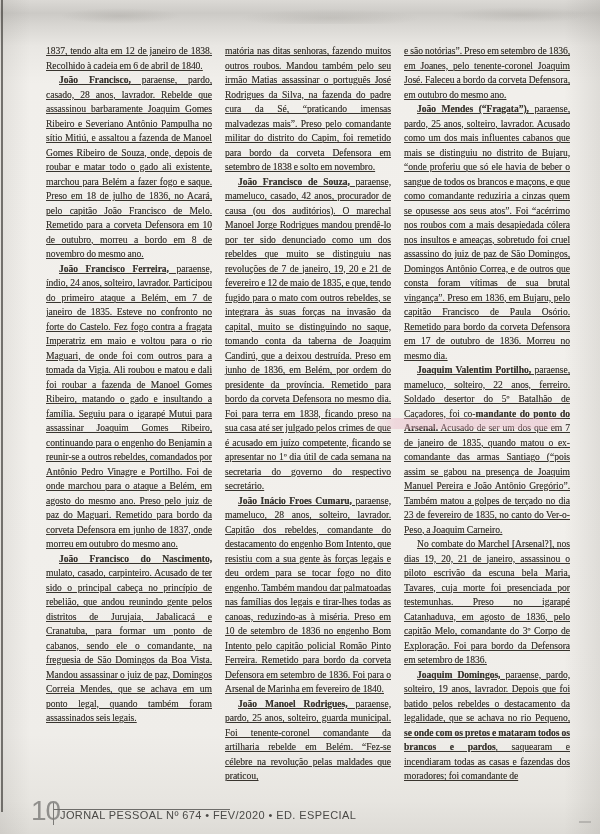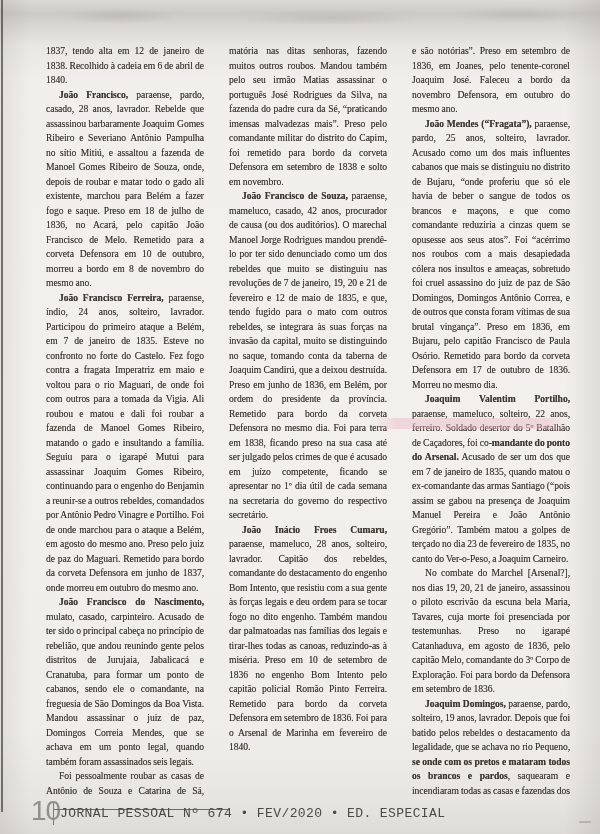--- a/index.html
+++ b/index.html
@@ -13,22 +13,23 @@
     background:
       linear-gradient(90deg, rgba(90,86,80,0.10) 0%, rgba(0,0,0,0) 5%, rgba(0,0,0,0) 94%, rgba(110,106,100,0.14) 100%),
       linear-gradient(180deg,#dbd9d5 0%,#cccac6 1.6%,#d8d6d2 3%,#e9e7e3 5.5%,#f1efeb 10%,#f2f0ec 55%,#efede9 88%,#e7e5e0 96%,#dddbd6 100%);
   }
   .left-edge{
     position:absolute;left:1px;top:0;width:2px;height:812px;
     background:#4d4b47;opacity:.75;
   }
   .columns{
     position:absolute;left:46px;top:44px;width:524px;height:752px;
-    display:flex;gap:25px;overflow:hidden;
+    display:flex;gap:13px;overflow:hidden;
     color:#38342e;
+    text-decoration:underline;
   }
   .col{
     flex:1;min-width:0;
     text-align:justify;
     font-size:9.6px;line-height:14.5px;
     letter-spacing:-0.05px;word-spacing:-0.3px;
     text-shadow:0 0 .4px rgba(56,52,46,.55);
   }
   .para{margin:0;}
   .para.indent{text-indent:13px;}
@@ -41,22 +42,22 @@
   .footer{position:absolute;left:0;bottom:6px;width:100%;height:32px;}
   .page-num{
     position:absolute;left:31px;bottom:1px;
     font-family:"Liberation Sans", sans-serif;
     font-size:28px;font-weight:400;color:#908f8c;letter-spacing:-1px;
   }
   .tick{position:absolute;left:53px;bottom:3px;width:1px;height:22px;background:#7b7a77;}
   .rule{position:absolute;left:54px;bottom:18px;width:176px;height:1px;background:#6d6c69;}
   .jline{
     position:absolute;left:60px;bottom:7px;
-    font-family:Liberation Mono, monospace;
-    font-size:13px;letter-spacing:0.4px;color:#4a4946;white-space:nowrap;
+    font-family:Liberation Sans, sans-serif;
+    font-size:11px;letter-spacing:0.4px;color:#4a4946;white-space:nowrap;
   }
   .artifact{position:absolute;right:9px;bottom:11px;width:12px;height:2px;background:#b6b4b0;}
   .top-blotch{
     position:absolute;left:0;top:6px;width:100%;height:18px;
     background:
       radial-gradient(60px 8px at 120px 10px, rgba(120,116,110,.18), rgba(0,0,0,0)),
       radial-gradient(90px 9px at 330px 12px, rgba(120,116,110,.16), rgba(0,0,0,0)),
       radial-gradient(70px 8px at 520px 9px, rgba(120,116,110,.15), rgba(0,0,0,0));
     pointer-events:none;
   }
@@ -67,29 +68,29 @@
 <div class="page">
   <div class="top-blotch"></div>
   <div class="left-edge"></div>
 
   <div class="columns">
     <div class="col">
         <p class="para"><span>1837, tendo alta em 12 de janeiro de 1838. Recolhido à cadeia em 6 de abril de 1840.</span></p>
         <p class="para indent"><b>João Francisco,</b><span> paraense, pardo, casado, 28 anos, lavrador. Rebelde que assassinou barbaramente Joaquim Gomes Ribeiro e Severiano Antônio Pampulha no sítio Mitiú, e assaltou a fazenda de Manoel Gomes Ribeiro de Souza, onde, depois de roubar e matar todo o gado ali existente, marchou para Belém a fazer fogo e saque. Preso em 18 de julho de 1836, no Acará, pelo capitão João Francisco de Melo. Remetido para a corveta Defensora em 10 de outubro, morreu a bordo em 8 de novembro do mesmo ano.</span></p>
         <p class="para indent"><b>João Francisco Ferreira,</b><span> paraense, índio, 24 anos, solteiro, lavrador. Participou do primeiro ataque a Belém, em 7 de janeiro de 1835. Esteve no confronto no forte do Castelo. Fez fogo contra a fragata Imperatriz em maio e voltou para o rio Maguari, de onde foi com outros para a tomada da Vigia. Ali roubou e matou e dali foi roubar a fazenda de Manoel Gomes Ribeiro, matando o gado e insultando a família. Seguiu para o igarapé Mutui para assassinar Joaquim Gomes Ribeiro, continuando para o engenho do Benjamin a reunir-se a outros rebeldes, comandados por Antônio Pedro Vinagre e Portilho. Foi de onde marchou para o ataque a Belém, em agosto do mesmo ano. Preso pelo juiz de paz do Maguari. Remetido para bordo da corveta Defensora em junho de 1837, onde morreu em outubro do mesmo ano.</span></p>
         <p class="para indent"><b>João Francisco do Nascimento,</b><span> mulato, casado, carpinteiro. Acusado de ter sido o principal cabeça no princípio de rebelião, que andou reunindo gente pelos distritos de Jurujaia, Jabalicacá e Cranatuba, para formar um ponto de cabanos, sendo ele o comandante, na freguesia de São Domingos da Boa Vista. Mandou assassinar o juiz de paz, Domingos Correia Mendes, que se achava em um ponto legal, quando também foram assassinados seis legais.</span></p>
-        <p class="para indent"><span>Foi pessoalmente roubar as casas de Antônio de Souza e Catarina de Sá, mandando espancar com pal-</span></p>
       </div>
     <div class="col">
         <p class="para"><span>matória nas ditas senhoras, fazendo muitos outros roubos. Mandou também pelo seu irmão Matias assassinar o português José Rodrigues da Silva, na fazenda do padre cura da Sé, “praticando imensas malvadezas mais”. Preso pelo comandante militar do distrito do Capim, foi remetido para bordo da corveta Defensora em setembro de 1838 e solto em novembro.</span></p>
         <p class="para indent"><b>João Francisco de Souza,</b><span> paraense, mameluco, casado, 42 anos, procurador de causa (ou dos auditórios). O marechal Manoel Jorge Rodrigues mandou prendê-lo por ter sido denunciado como um dos rebeldes que muito se distinguiu nas revoluções de 7 de janeiro, 19, 20 e 21 de fevereiro e 12 de maio de 1835, e que, tendo fugido para o mato com outros rebeldes, se integrara às suas forças na invasão da capital, muito se distinguindo no saque, tomando conta da taberna de Joaquim Candirú, que a deixou destruída. Preso em junho de 1836, em Belém, por ordem do presidente da província. Remetido para bordo da corveta Defensora no mesmo dia. Foi para terra em 1838, ficando preso na sua casa até ser julgado pelos crimes de que é acusado em juízo competente, ficando se apresentar no 1º dia útil de cada semana na secretaria do governo do respectivo secretário.</span></p>
         <p class="para indent"><b>João Inácio Froes Cumaru,</b><span> paraense, mameluco, 28 anos, solteiro, lavrador. Capitão dos rebeldes, comandante do destacamento do engenho Bom Intento, que resistiu com a sua gente às forças legais e deu ordem para se tocar fogo no dito engenho. Também mandou dar palmatoadas nas famílias dos legais e tirar-lhes todas as canoas, reduzindo-as à miséria. Preso em 10 de setembro de 1836 no engenho Bom Intento pelo capitão policial Romão Pinto Ferreira. Remetido para bordo da corveta Defensora em setembro de 1836. Foi para o Arsenal de Marinha em fevereiro de 1840.</span></p>
+        <p class="para indent"><b>João Manoel Rodrigues,</b><span> paraense, pardo, 25 anos, solteiro, guarda municipal. Foi tenente-coronel comandante da artilharia rebelde em Belém. “Fez-se célebre na revolução pelas maldades que praticou,</span></p>
       </div>
     <div class="col">
-        <p class="para"><span>e são notórias”. Preso em setembro de 1836, em Joanes, pelo tenente-coronel Joaquim José. Faleceu a bordo da novembro Defensora, em outubro do mesmo ano.</span></p>
+        <p class="para"><span>e são notórias”. Preso em setembro de 1836, em Joanes, pelo tenente-coronel Joaquim José. Faleceu a bordo da corveta Defensora, em outubro do mesmo ano.</span></p>
         <p class="para indent"><b>João Mendes (“Fragata”),</b><span> paraense, pardo, 25 anos, solteiro, lavrador. Acusado como um dos mais influentes cabanos que mais se distinguiu no distrito de Bujaru, “onde proferiu que só ele havia de beber o sangue de todos os brancos e maçons, e que como comandante reduziria a cinzas quem se opusesse aos seus atos”. Foi “acérrimo nos roubos com a mais desapiedada cólera nos insultos e ameaças, sobretudo foi cruel assassino do juiz de paz de São Domingos, Domingos Antônio Correa, e de outros que consta foram vítimas de sua brutal vingança”. Preso em 1836, em Bujaru, pelo capitão Francisco de Paula Osório. Remetido para bordo da corveta Defensora em 17 de outubro de 1836. Morreu no mesmo dia.</span></p>
         <p class="para indent"><b>Joaquim Valentim Portilho,</b><span> paraense, mameluco, solteiro, 22 anos, ferreiro. Soldado desertor do 5º Batalhão de Caçadores, foi co-</span><b>mandante do ponto do Arsenal.</b><span> Acusado de ser um dos que em 7 de janeiro de 1835, quando matou o ex-comandante das armas Santiago (“pois assim se gabou na presença de Joaquim Manuel Pereira e João Antônio Gregório”. Também matou a golpes de terçado no dia 23 de fevereiro de 1835, no canto do Ver-o-Peso, a Joaquim Carneiro.</span></p>
         <p class="para indent"><span>No combate do Marchel [Arsenal?], nos dias 19, 20, 21 de janeiro, assassinou o piloto escrivão da escuna bela Maria, Tavares, cuja morte foi presenciada por testemunhas. Preso no igarapé Catanhaduva, em agosto de 1836, pelo capitão Melo, comandante do 3º Corpo de Exploração. Foi para bordo da Defensora em setembro de 1836.</span></p>
         <p class="para indent"><b>Joaquim Domingos,</b><span> paraense, pardo, solteiro, 19 anos, lavrador. Depois que foi batido pelos rebeldes o destacamento da legalidade, que se achava no rio Pequeno, </span><b>se onde com os pretos e mataram todos os brancos e pardos</b><span>, saquearam e incendiaram todas as casas e fazendas dos moradores; foi comandante de</span></p>
       </div>
   </div>
 
   <div class="streak"></div>
 
   <div class="footer">

